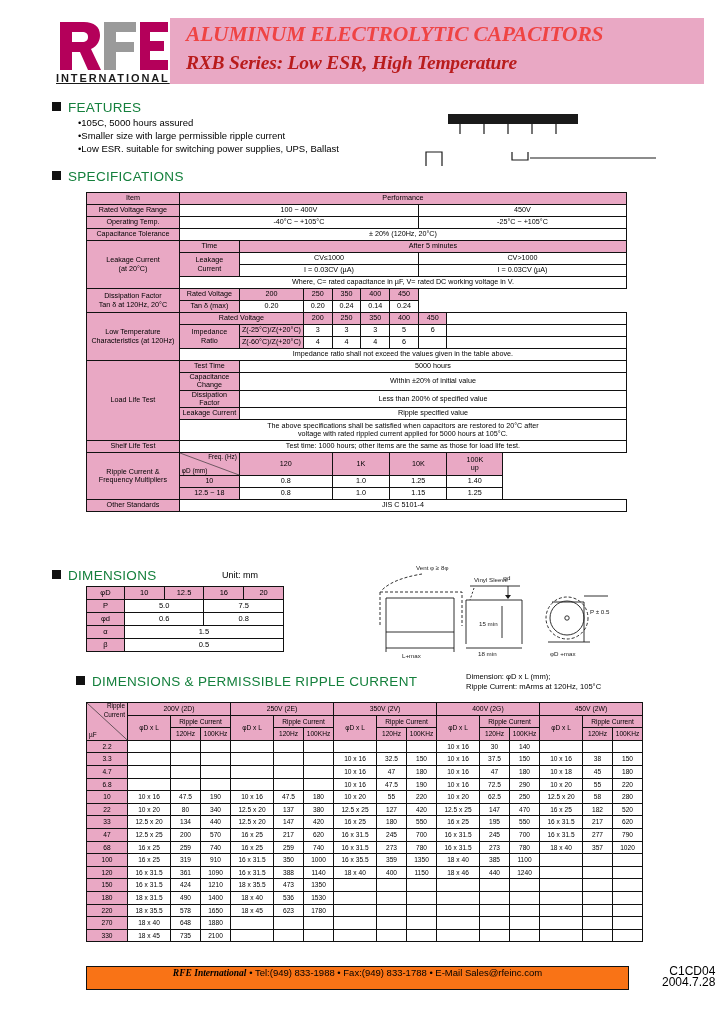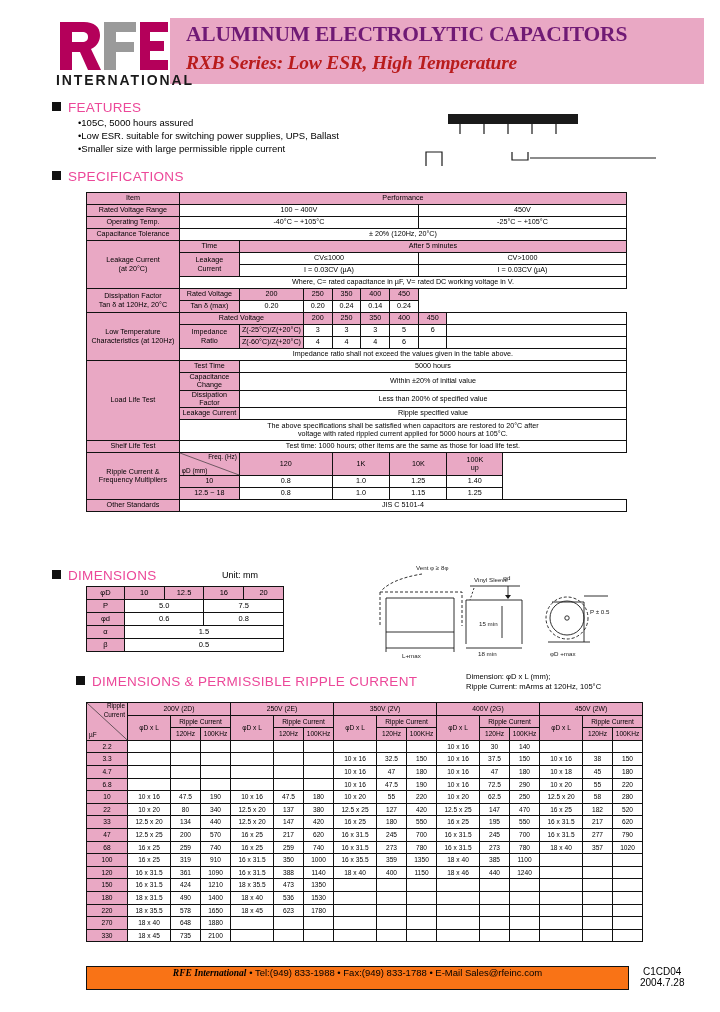--- a/index.html
+++ b/index.html
@@ -15,49 +15,49 @@
 
   
   .header { position:absolute; left:52px; top:18px; width:652px; height:70px; }
   .header-bar {
     position:absolute; left:118px; top:0; width:534px; height:66px;
     background:#e9a8c4;
   }
   .header-title {
     position:absolute; left:134px; top:4px; width:520px;
     font-family:"Liberation Serif", serif;
-    font-weight:bold;
+    font-style:italic; font-weight:bold;
     font-size:21.5px; letter-spacing:-0.2px;
-    color:#701a75; white-space:nowrap;
+    color:#ef4444; white-space:nowrap;
   }
   .header-sub {
     position:absolute; left:134px; top:34px; width:520px;
     font-family:"Liberation Serif", serif;
     font-style:italic; font-weight:bold;
     font-size:19.5px; letter-spacing:-0.2px;
     color:#b91c1c; white-space:nowrap;
   }
   
   .logo { position:absolute; left:0px; top:0px; width:122px; height:70px; }
   .logo-letters { position:absolute; left:6px; top:2px; width:112px; height:52px; }
   .logo-int {
     position:absolute; left:4px; top:54px; width:116px;
-    font-size:14px; font-weight:bold; letter-spacing:1.9px;
-    color:#1a1a1a; white-space:nowrap;
+    font-size:11px; font-weight:bold; letter-spacing:1.9px;
+    color:#1a1a1a; white-space:nowrap;text-decoration:underline;
   }
 
   
   .sect { position:absolute; white-space:nowrap; }
   .sect .mk {
     display:inline-block; width:9px; height:9px; background:#111;
     margin-right:7px; vertical-align:1px;
   }
   .sect .tx {
     display:inline-block;
-    color:#ec4899; font-size:13.5px; font-weight:normal; letter-spacing:.3px;
+    color:#15803d; font-size:13.5px; font-weight:normal; letter-spacing:.3px;
   }
 
   
   .feat { position:absolute; left:78px; top:116px; font-size:9.5px; line-height:13px; }
   .feat div { white-space:nowrap; }
 
   
   table { border-collapse:collapse; }
   .tb td, .tb th {
     border:1px solid #111;
@@ -107,22 +107,22 @@
 
   
   .footer-bar {
     position:absolute; left:86px; top:966px; width:541px; height:22px;
     background:#f97316; border:1px solid #111;
     display:flex; align-items:flex-start; justify-content:center;
   }
   .footer-text { font-size:9.5px; white-space:nowrap; }
   .footer-text b { font-family:"Liberation Serif", serif; font-style:italic; }
   .doc-id {
-    position:absolute; left:640px; top:966px;
-    font-size:10px; line-height:11px; text-align:center;
+    position:absolute; left:662px; top:966px;
+    font-size:12px; line-height:11px; text-align:right;
   }
 
   
   .cap-draw-top { position:absolute; left:420px; top:108px; width:240px; height:62px; }
   .dim-draw { position:absolute; left:362px; top:556px; width:270px; height:112px; }
 </style>
 </head>
 <body>
 
 <div class="page">
@@ -150,22 +150,22 @@
     <div class="header-title">ALUMINUM ELECTROLYTIC CAPACITORS</div>
     <div class="header-sub">RXB Series: Low ESR, High Temperature</div>
   </div>
 
   <div class="sect" style="left:52px; top:98px;">
     <span class="mk"></span><span class="tx">FEATURES</span>
   </div>
 
   <div class="feat">
     <div>•105C, 5000 hours assured</div>
+    <div>•Smaller size with large permissible ripple current</div>
     <div>•Low ESR. suitable for switching power supplies, UPS, Ballast</div>
-    <div>•Smaller size with large permissible ripple current</div>
   </div>
 
   <svg class="cap-draw-top" viewBox="0 0 240 62">
     <rect x="28" y="6" width="130" height="10" fill="#1a1a1a"></rect>
     <line x1="40" y1="16" x2="40" y2="26" stroke="#1a1a1a" stroke-width="1.2"></line>
     <line x1="64" y1="16" x2="64" y2="26" stroke="#1a1a1a" stroke-width="1.2"></line>
     <line x1="88" y1="16" x2="88" y2="26" stroke="#1a1a1a" stroke-width="1.2"></line>
     <line x1="112" y1="16" x2="112" y2="26" stroke="#1a1a1a" stroke-width="1.2"></line>
     <line x1="136" y1="16" x2="136" y2="26" stroke="#1a1a1a" stroke-width="1.2"></line>
     <path d="M6,52 L6,44 L22,44 L22,52" fill="none" stroke="#1a1a1a" stroke-width="1.2"></path>

